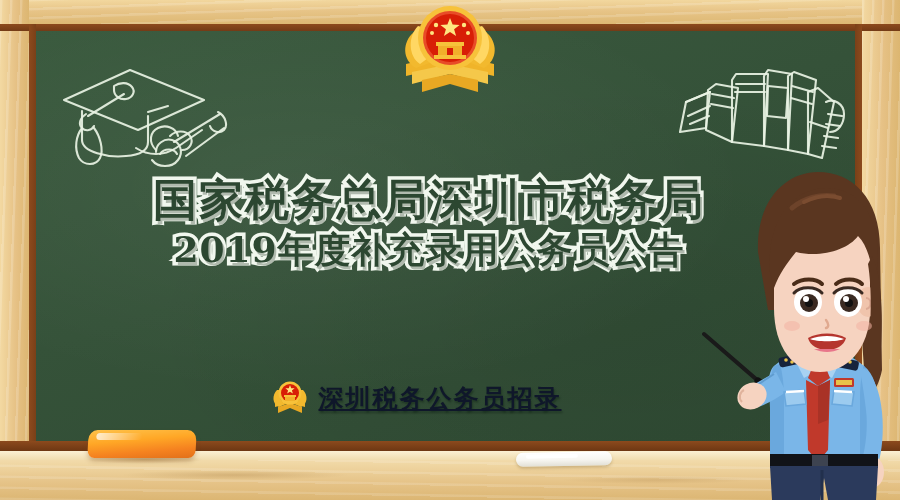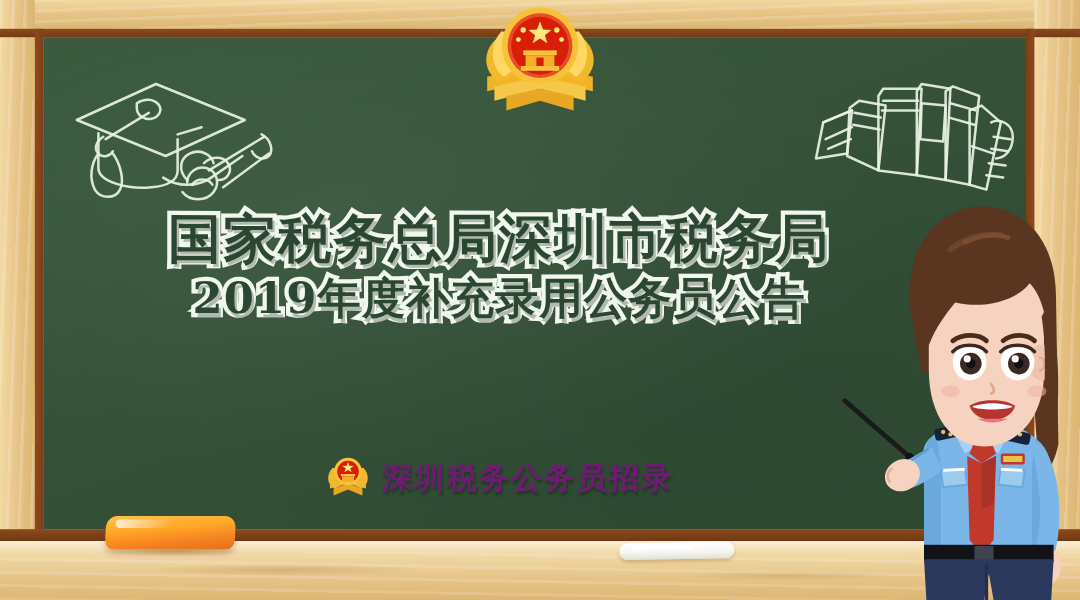--- a/index.html
+++ b/index.html
@@ -115,20 +115,21 @@
   }
 
   
   .emblem-top{position:absolute;left:392px;top:2px;width:116px;height:96px;}
 
   
   .headline{
     position:absolute;left:36px;top:172px;width:760px;
     text-align:center;
     z-index:6;
+    padding-left:13px;
   }
   .hl-line{
     font-family:"DejaVu Serif","Liberation Serif",serif;
     font-weight:bold;
     font-size:44px;
     line-height:1.26;
     letter-spacing:2px;
     color:#2c4731;
     -webkit-text-stroke:7px #f1f7ee;
     paint-order:stroke fill;
@@ -140,23 +141,24 @@
   
   .subtitle{
     position:absolute;left:36px;top:380px;width:760px;
     display:flex;align-items:center;justify-content:center;gap:10px;
     z-index:6;
   }
   .sub-emblem{width:38px;height:36px;flex:0 0 auto;}
   .sub-text{
     font-family:"DejaVu Serif","Liberation Serif",serif;
     font-weight:bold;font-size:25px;letter-spacing:2px;
-    color:#701a75;
+    color:#0f172a;
     text-shadow:1px 2px 2px rgba(20,40,24,.55);
     white-space:nowrap;
+    text-decoration:underline;
   }
 
   
   .character{position:absolute;left:700px;top:160px;width:200px;height:340px;z-index:8;}
 </style>
 </head>
 <body>
 
 <div class="poster">
 

